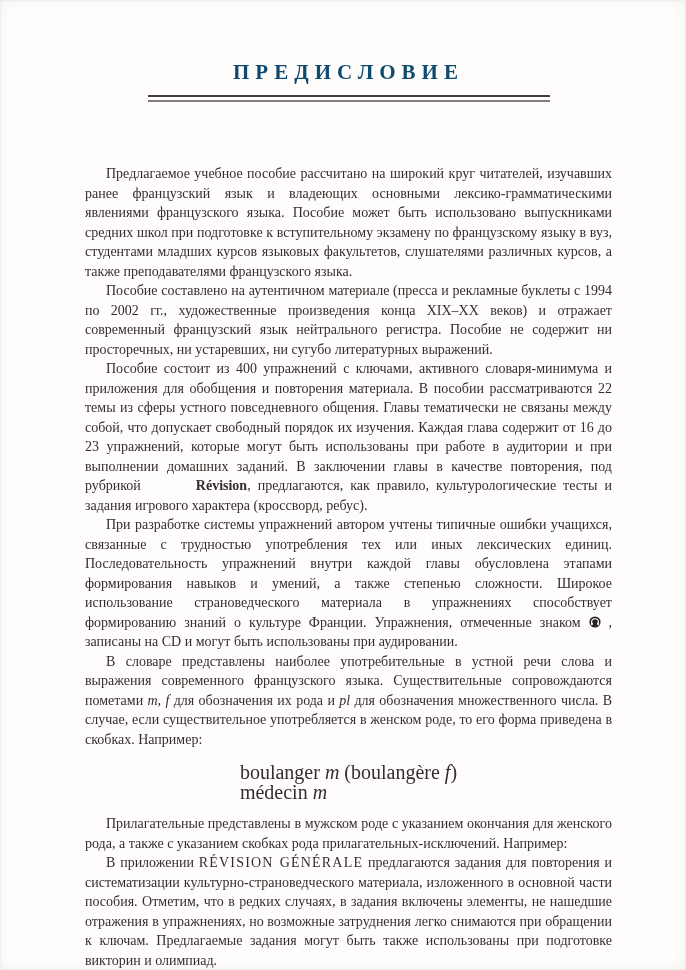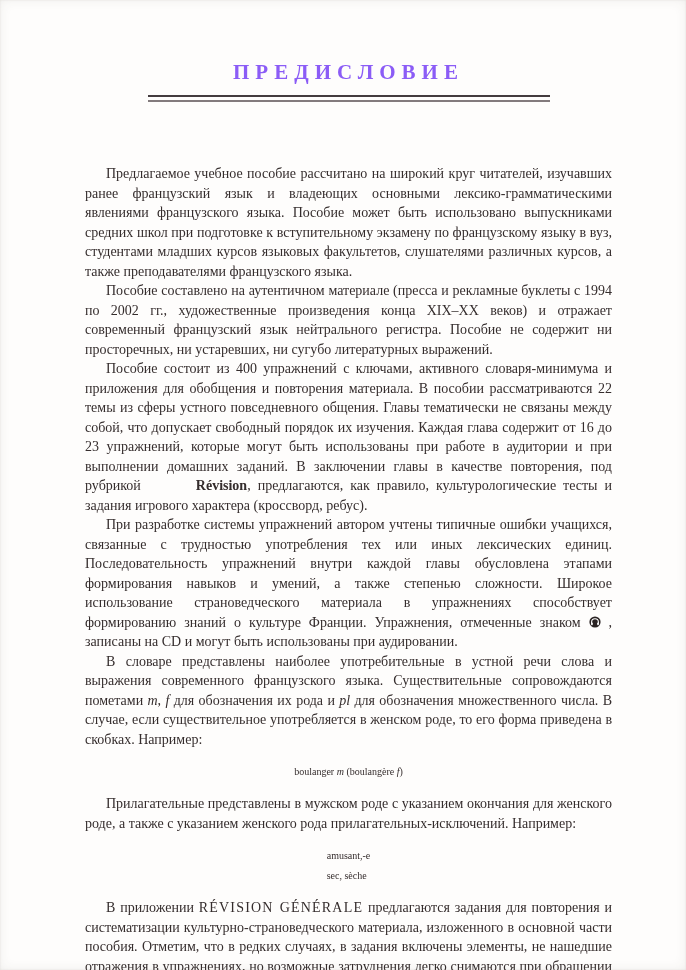--- a/index.html
+++ b/index.html
@@ -12,42 +12,42 @@
     font-family:"Liberation Serif","DejaVu Serif",serif;
     color:#352d2d;
     overflow:hidden;
   }
   .content { position:absolute; left:85px; top:60px; width:527px; }
   .page-title {
     text-align:center;
     font-weight:bold;
     font-size:21px;
     letter-spacing:6px;
-    color:#8b5cf6;
+    color:#0c4a6e;
     margin:0;
   }
   .title-rule {
     margin:10px 62px 0 63px;
     height:3px;
     border-top:2px solid #443c3f;
     border-bottom:2px solid #837b7d;
   }
   .document-body {
     margin-top:62px;
     font-size:14px;
     line-height:19.5px;
     text-align:justify;
   }
   .para { margin:0; text-indent:21px; }
   .example {
     display:flex; justify-content:center;
     margin:13px 0 12px 0;
   }
   .example-inner { text-align:left; }
-  .example-line { line-height:20px; font-size:10px; }
+  .example-line { line-height:20px; font-size:20px; }
   .it { font-style:italic; }
   .bd { font-weight:bold;margin-left:48px; }
   .caps { letter-spacing:1.2px; }
   .inline-icon { display:inline-block; width:12px; height:12px; vertical-align:-1px; }
   .inline-icon svg { display:block; }
 </style>
 </head>
 <body>
 
 <div class="page">
@@ -63,25 +63,20 @@
     <circle cx="6" cy="6" r="5.6" fill="#2a2323"></circle>
     <path d="M2.6 7.6 V6.2 a3.4 3.4 0 0 1 6.8 0 V7.6" fill="none" stroke="#ffffff" stroke-width="1.1"></path>
     <rect x="2.1" y="6.6" width="1.7" height="2.6" rx="0.7" fill="#ffffff"></rect>
     <rect x="8.2" y="6.6" width="1.7" height="2.6" rx="0.7" fill="#ffffff"></rect>
   </svg>
 </span><span> , записаны на CD и могут быть использованы при аудировании.</span></p>
         <p class="para"><span>В словаре представлены наиболее употребительные в устной речи слова и выражения современного французского языка. Существительные сопровождаются пометами </span><span class="it">m</span><span>, </span><span class="it">f</span><span> для обозначения их рода и </span><span class="it">pl</span><span> для обозначения множественного числа. В случае, если существительное употребляется в женском роде, то его форма приведена в скобках. Например:</span></p>
         <div class="example">
           <div class="example-inner">
             <div class="example-line"><span>boulanger </span><span class="it">m</span><span> (boulangère </span><span class="it">f</span><span>)</span></div>
+            <div class="example-line"><span>médecin </span><span class="it">m</span></div>
           </div>
         </div>
-        <p class="para"><span>Прилагательные представлены в мужском роде с указанием окончания для женского роде, а также с указанием женского рода прилагательных-исключений. Например:</span></p>
-        <div class="example">
-          <div class="example-inner">
-            <div class="example-line"><span>amusant,-e</span></div>
-            <div class="example-line"><span>sec, sèche</span></div>
-          </div>
-        </div>
+        <p class="para"><span>Прилагательные представлены в мужском роде с указанием окончания для женского рода, а также с указанием скобках рода прилагательных-исключений. Например:</span></p>
         <p class="para"><span>В приложении </span><span class="caps">RÉVISION GÉNÉRALE</span><span> предлагаются задания для повторения и систематизации культурно-страноведческого материала, изложенного в основной части пособия. Отметим, что в редких случаях, в задания включены элементы, не нашедшие отражения в упражнениях, но возможные затруднения легко снимаются при обращении к ключам. Предлагаемые задания могут быть также использованы при подготовке викторин и олимпиад.</span></p>
       </div>
   </div>
 </div>
 
 </body></html>

